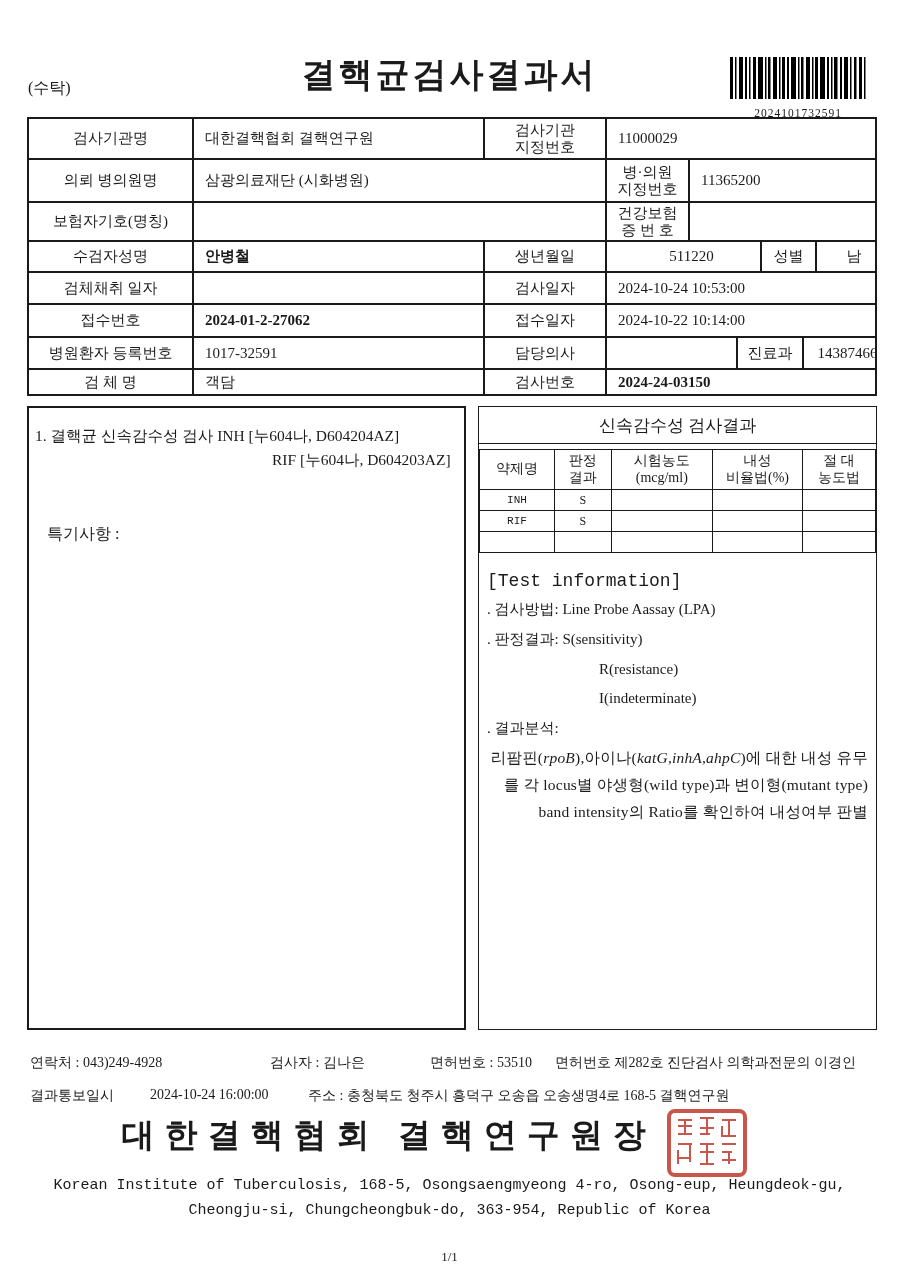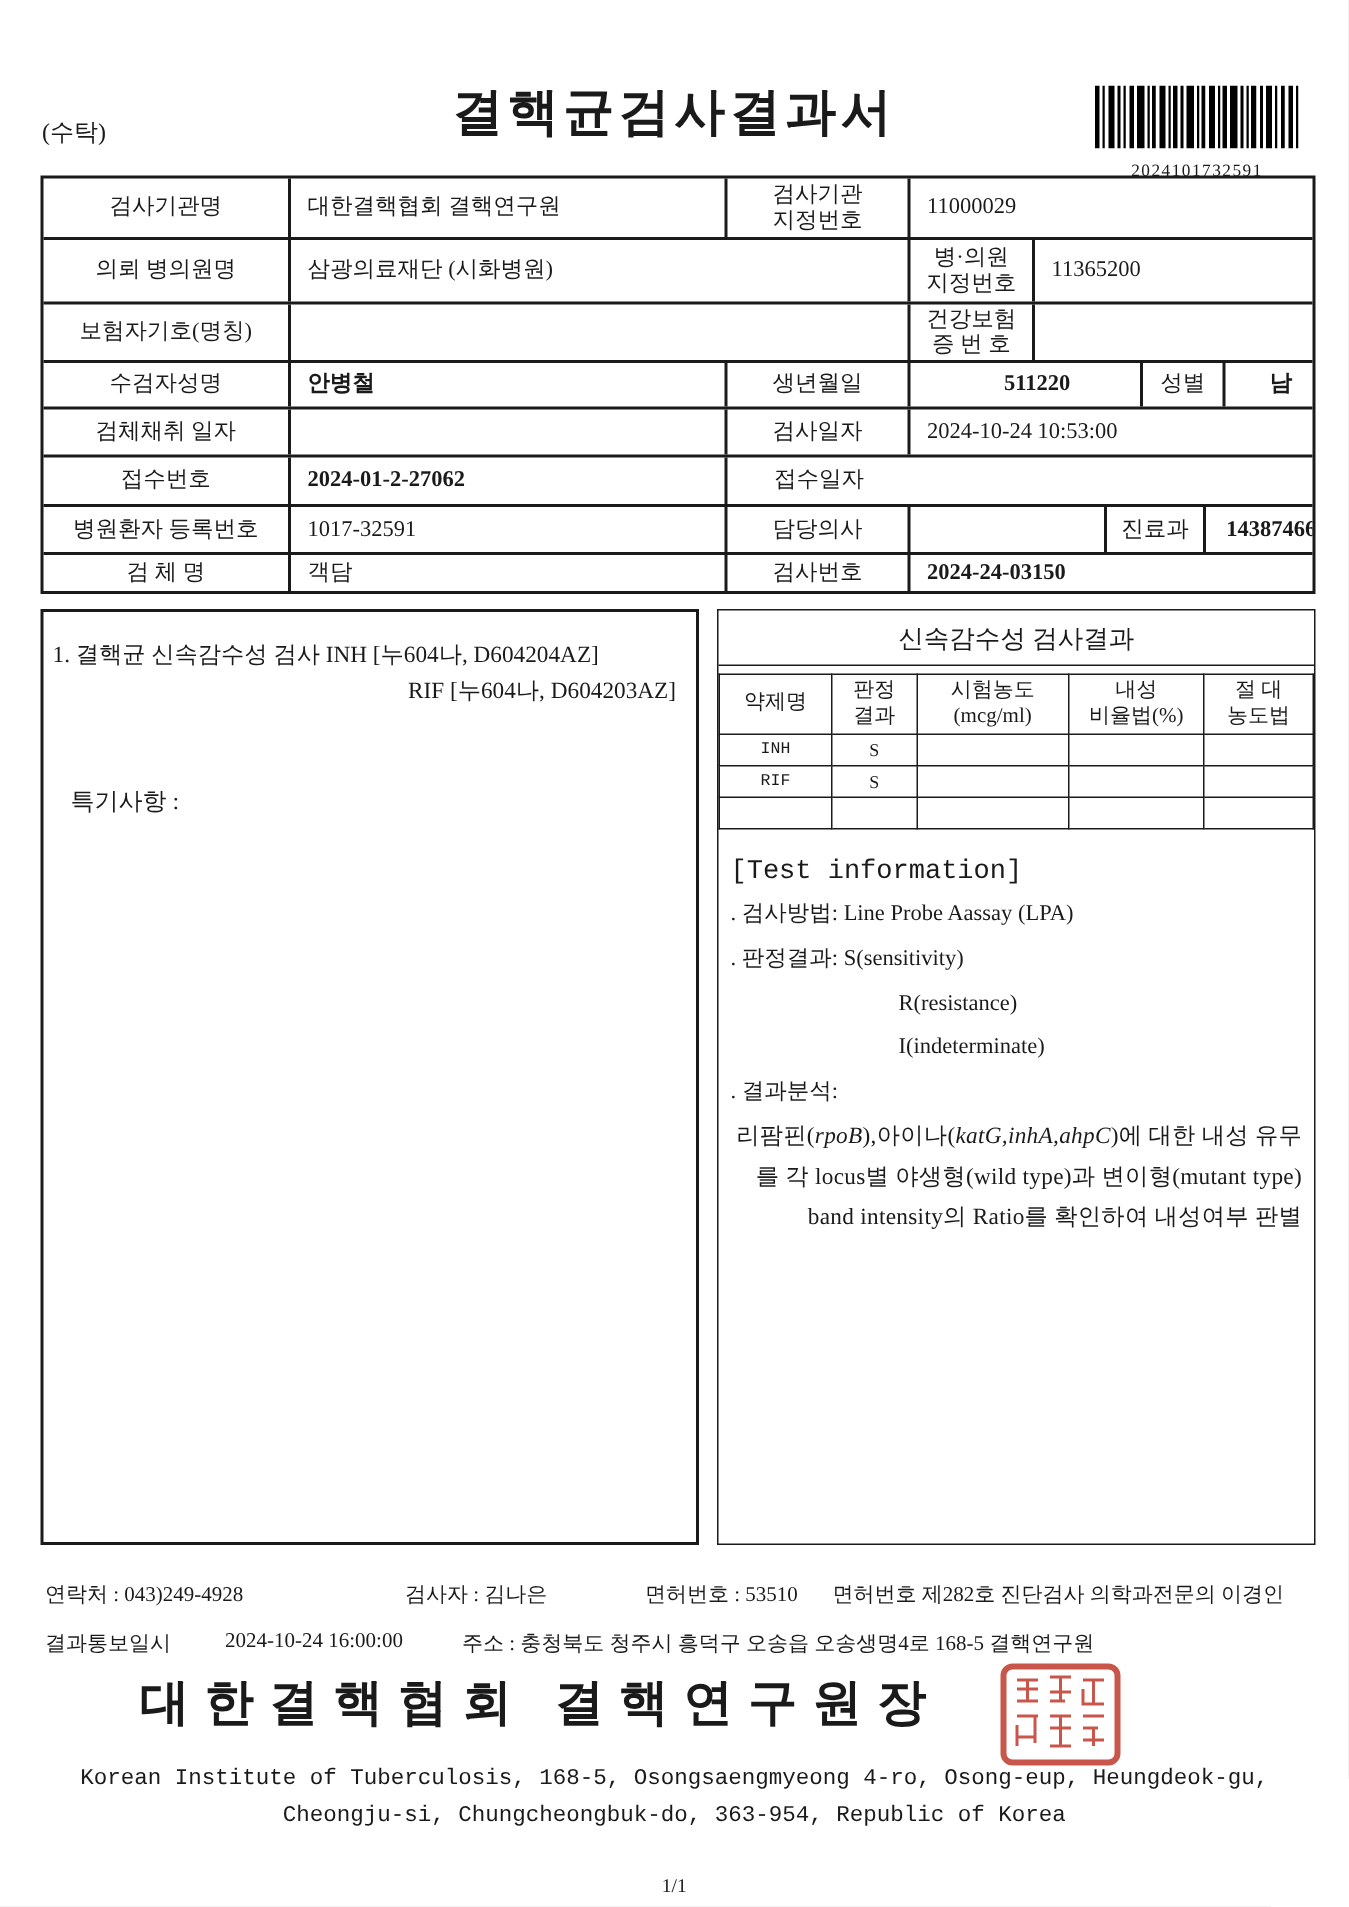--- a/index.html
+++ b/index.html
@@ -21,21 +21,21 @@
   .barcode-num{font-size:11.5px;margin-top:-12px;background:#fff;display:inline-block;padding:0 3px;letter-spacing:1px;}
 
   
   .info-table{left:27px;top:117px;width:850px;border:2px solid #1a1a1a;box-sizing:border-box;}
   .irow{display:flex;border-bottom:2px solid #1a1a1a;box-sizing:border-box;}
   .irow:last-child{border-bottom:none;}
   .cell{box-sizing:border-box;border-right:2px solid #1a1a1a;display:flex;align-items:center;font-size:15px;line-height:1.12;overflow:hidden;}
   .cell:last-child{border-right:none;}
   .lbl{justify-content:center;text-align:center;}
   .val{padding-left:11px;}
-  .ctr{justify-content:center;text-align:center;padding-left:16px;font-weight:bold;}
+  .ctr{justify-content:center;text-align:center;padding-left:16px;}
 
   
   .left-box{left:27px;top:406px;width:439px;height:624px;border:2px solid #1a1a1a;box-sizing:border-box;padding-left:40px;}
   .order-line1{position:absolute;left:6px;top:18px;font-size:15.5px;white-space:nowrap;}
   .order-line2{position:absolute;left:243px;top:42px;font-size:15.5px;white-space:nowrap;}
   .notes{position:absolute;left:18px;top:116px;font-size:16px;}
 
   .right-panel{left:478px;top:406px;width:399px;height:624px;border:1.5px solid #1a1a1a;box-sizing:border-box;}
   .rp-header{height:37px;border-bottom:1.5px solid #1a1a1a;display:flex;align-items:center;justify-content:center;font-size:17px;box-sizing:border-box;}
   .drug-table{margin-top:5px;border-collapse:collapse;width:100%;table-layout:fixed;}
@@ -44,21 +44,21 @@
   .drug-table td{height:21px;font-size:12px;}
   .drug-table tr td:first-child{font-size:11px;font-family:"Liberation Mono","DejaVu Sans Mono",monospace;}
   .ti{padding:12px 8px 0 8px;font-size:15px;}
   .ti-line{margin-top:8px;line-height:1.45;font-family:"Liberation Serif","DejaVu Serif",serif;}
   .ti-head{margin-top:6px;font-family:"Liberation Mono","DejaVu Sans Mono",monospace;font-size:18px;}
   .ti-ind{padding-left:112px;}
   .ti-par{margin-top:4px;line-height:27px;font-size:15.5px;letter-spacing:0.2px;text-align:right;}
 
   
   .f-line{position:absolute;font-size:14px;white-space:nowrap;}
-  .org-title{left:0;top:1113px;width:721px;text-align:center;font-size:33px;font-weight:bold;letter-spacing:10px;z-index:2;}
+  .org-title{left:0;top:1113px;width:721px;text-align:center;font-size:33px;font-weight:bold;letter-spacing:10px;z-index:2;padding-left:28px;}
   .stamp{left:666px;top:1108px;z-index:1;}
   .eng1{left:0;top:1177px;width:899px;text-align:center;font-size:15px;font-family:"Liberation Mono","DejaVu Sans Mono",monospace;}
   .eng2{left:0;top:1202px;width:899px;text-align:center;font-size:15px;font-family:"Liberation Mono","DejaVu Sans Mono",monospace;}
   .cert{left:0;top:1227px;width:899px;text-align:center;font-size:14.5px;}
   .pagenum{left:0;top:1249px;width:899px;text-align:center;font-size:13px;}
 </style>
 </head>
 <body>
 
 <div class="page">
@@ -135,20 +135,21 @@
     <div class="irow" style="height:32px">
       <div class="cell lbl" style="width:165px">검체채취 일자</div>
       <div class="cell val" style="width:291px"></div>
       <div class="cell lbl" style="width:122px">검사일자</div>
       <div class="cell val" style="flex:1">2024-10-24 10:53:00</div>
     </div>
     <div class="irow" style="height:33px">
       <div class="cell lbl" style="width:165px">접수번호</div>
       <div class="cell val bold" style="width:291px">2024-01-2-27062</div>
       <div class="cell lbl" style="width:122px">접수일자</div>
+      <div class="cell val" style="flex:1">2024-10-22 10:14:00</div>
     </div>
     <div class="irow" style="height:32px">
       <div class="cell lbl" style="width:165px">병원환자 등록번호</div>
       <div class="cell val" style="width:291px">1017-32591</div>
       <div class="cell lbl" style="width:122px">담당의사</div>
       <div class="cell val" style="width:131px"></div>
       <div class="cell lbl" style="width:66px">진료과</div>
       <div class="cell ctr" style="flex:1">14387466</div>
     </div>
     <div class="irow" style="height:24px">

